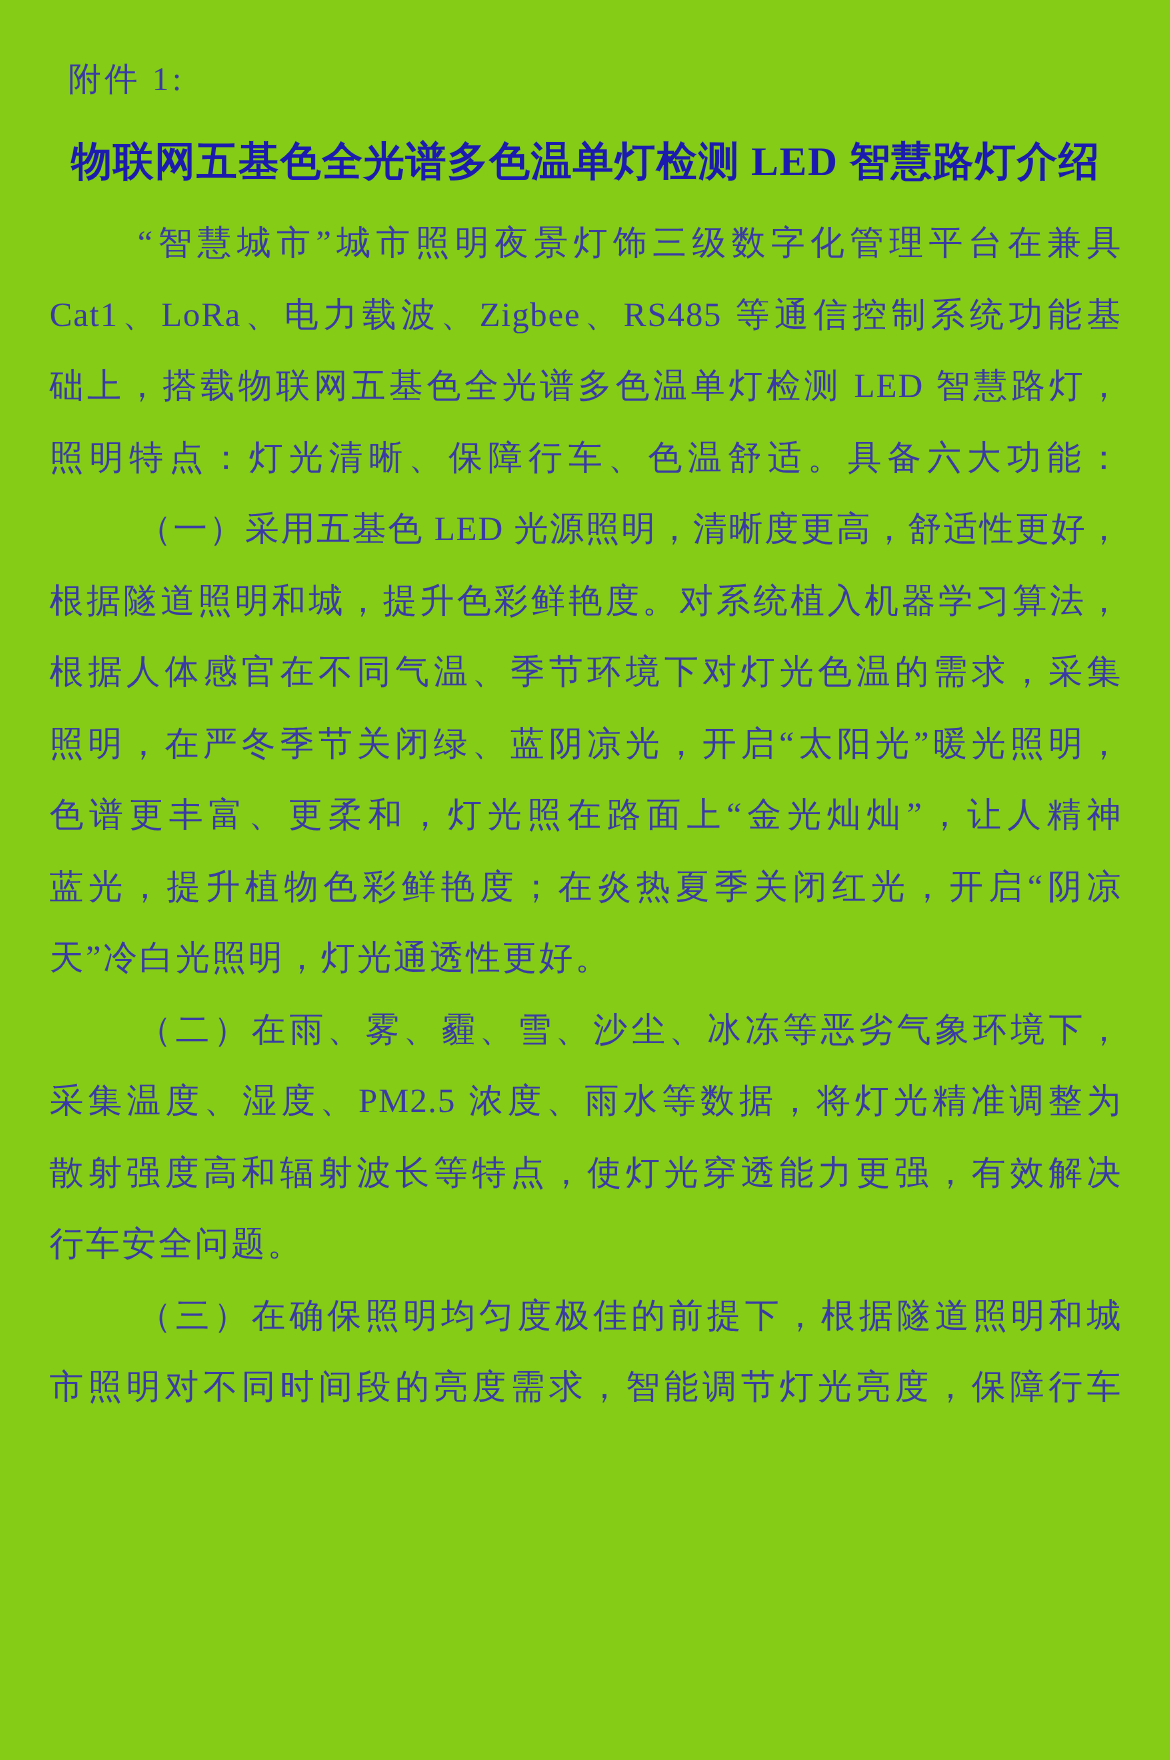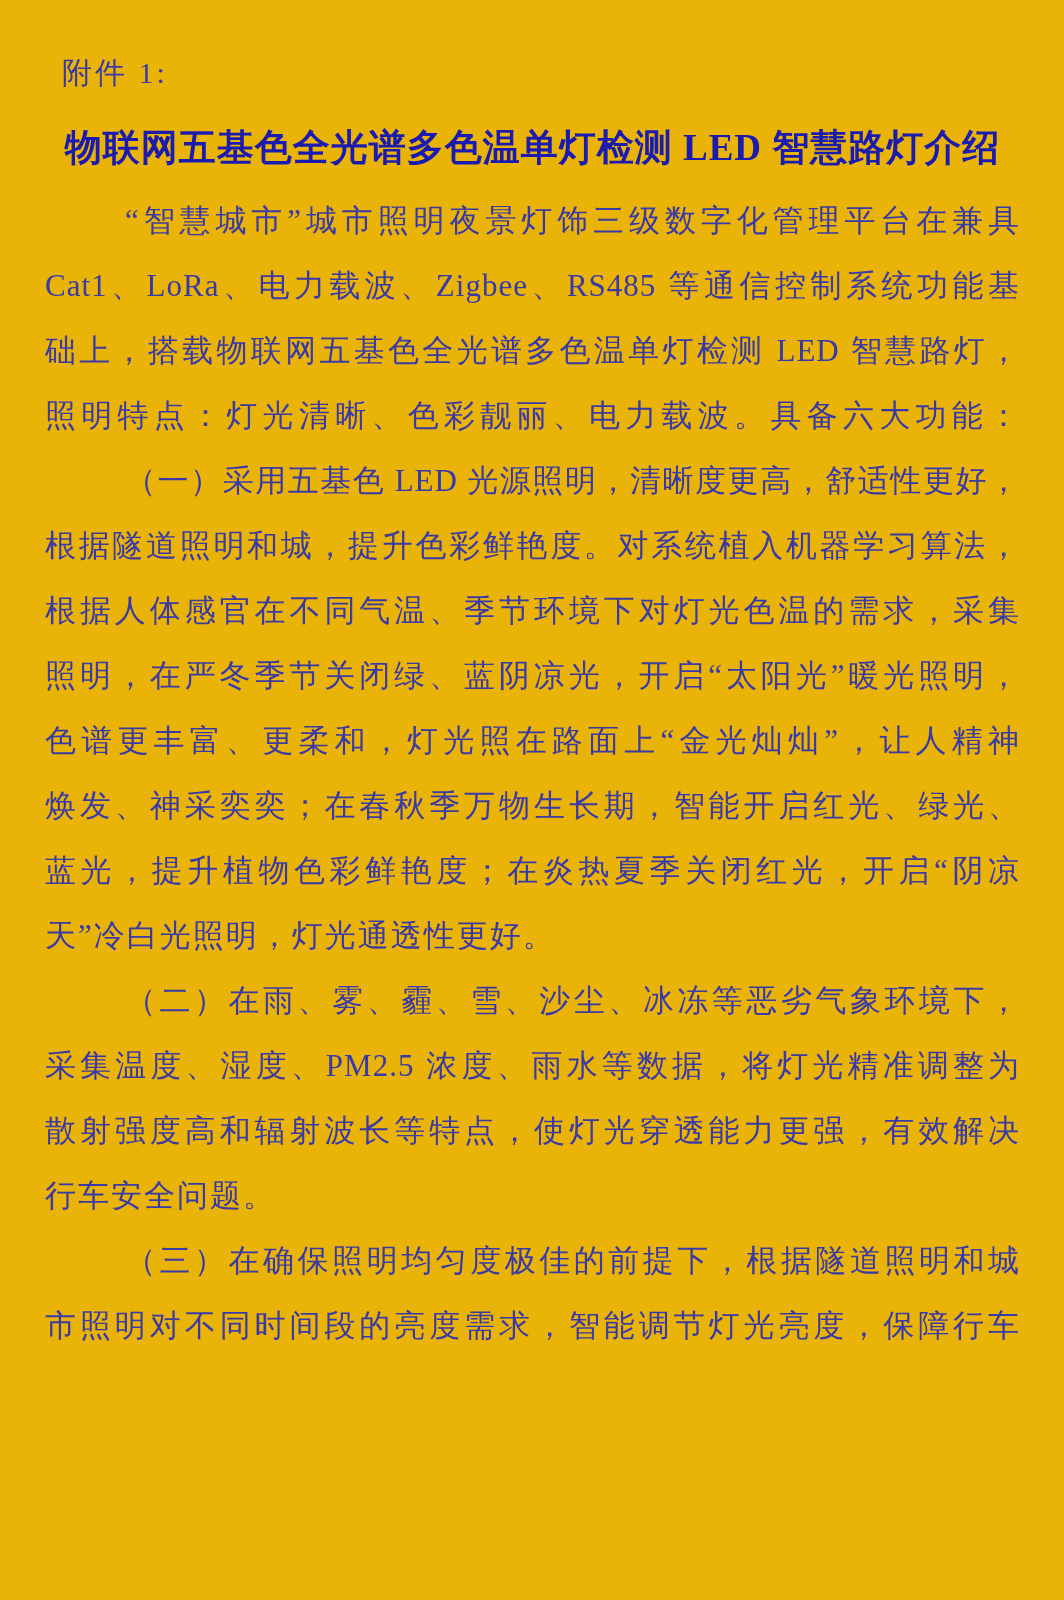--- a/index.html
+++ b/index.html
@@ -48,41 +48,40 @@
   .line.short {
     text-align: right;
     text-align-last: left;
     letter-spacing: 2px;
     white-space: normal;
   }
 </style>
 </head>
 <body>
 
-<div class="page" style="background: #eab308; color: rgb(58, 58, 166);">
+<div class="page" style="background: #84cc16; color: rgb(58, 58, 166);">
   <div class="attachment-label" style="color: rgb(58, 58, 166);">附件 1:</div>
 
   <h1 class="doc-title" style="color: rgb(27, 27, 176);">
     <div>物联网五基色全光谱多色温单灯检测 LED 智慧路灯介绍</div>
   </h1>
 
   <div class="doc-body" id="doc-body">
       <div class="para">
         <div class="line indent">“智慧城市”城市照明夜景灯饰三级数字化管理平台在兼具</div>
         <div class="line">Cat1、LoRa、电力载波、Zigbee、RS485 等通信控制系统功能基</div>
         <div class="line">础上，搭载物联网五基色全光谱多色温单灯检测 LED 智慧路灯，</div>
-        <div class="line">照明特点：灯光清晰、色彩靓丽、电力载波。具备六大功能：</div>
+        <div class="line">照明特点：灯光清晰、保障行车、色温舒适。具备六大功能：</div>
       </div>
       <div class="para">
         <div class="line indent">（一）采用五基色 LED 光源照明，清晰度更高，舒适性更好，</div>
         <div class="line">根据隧道照明和城，提升色彩鲜艳度。对系统植入机器学习算法，</div>
         <div class="line">根据人体感官在不同气温、季节环境下对灯光色温的需求，采集</div>
         <div class="line">照明，在严冬季节关闭绿、蓝阴凉光，开启“太阳光”暖光照明，</div>
         <div class="line">色谱更丰富、更柔和，灯光照在路面上“金光灿灿”，让人精神</div>
-        <div class="line">焕发、神采奕奕；在春秋季万物生长期，智能开启红光、绿光、</div>
         <div class="line">蓝光，提升植物色彩鲜艳度；在炎热夏季关闭红光，开启“阴凉</div>
         <div class="line short">天”冷白光照明，灯光通透性更好。</div>
       </div>
       <div class="para">
         <div class="line indent">（二）在雨、雾、霾、雪、沙尘、冰冻等恶劣气象环境下，</div>
         <div class="line">采集温度、湿度、PM2.5 浓度、雨水等数据，将灯光精准调整为</div>
         <div class="line">散射强度高和辐射波长等特点，使灯光穿透能力更强，有效解决</div>
         <div class="line short">行车安全问题。</div>
       </div>
       <div class="para">

